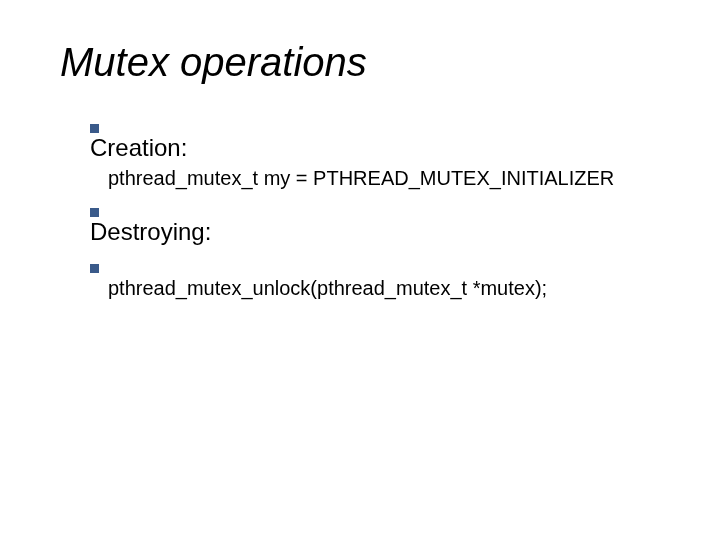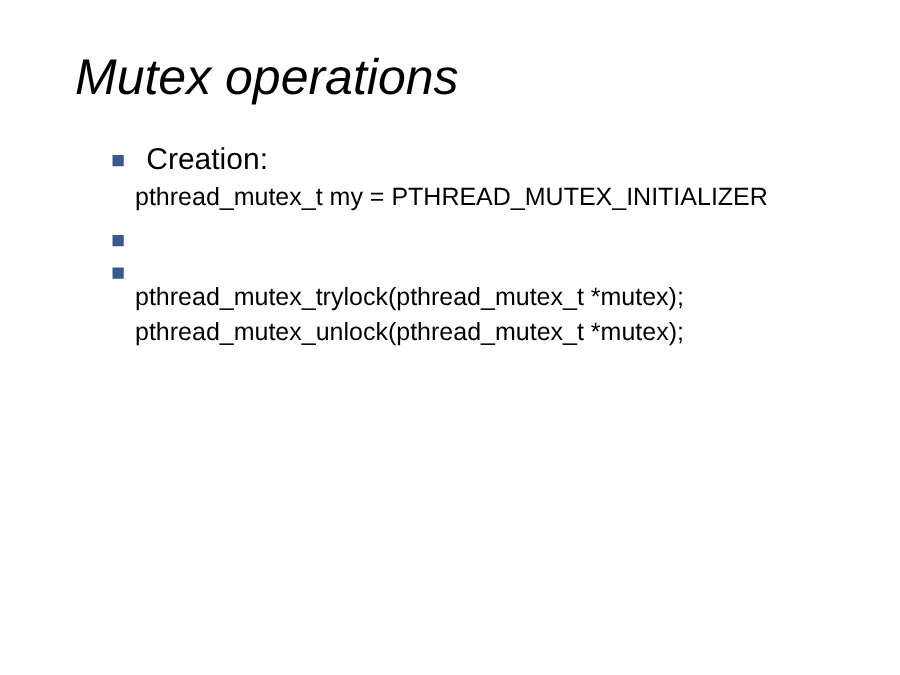--- a/index.html
+++ b/index.html
@@ -23,20 +23,21 @@
     font-style: italic;
     font-weight: 400;
     margin: 10px 0 28px 0;
     letter-spacing: 0px;
   }
   .item {
     display: flex;
     align-items: flex-start;
     margin-left: 30px;
     margin-top: 6px;
+    flex-direction: column;
   }
   .bullet {
     width: 9px;
     height: 9px;
     background: #3a5a8a;
     flex: 0 0 auto;
     margin-top: 11px;
     margin-right: 18px;
   }
   .item-label {
@@ -58,20 +59,20 @@
   <div class="title">Mutex operations</div>
 
   <div class="item">
     <div class="bullet"></div>
     <div class="item-label">Creation:</div>
   </div>
   <div class="sub">pthread_mutex_t my = PTHREAD_MUTEX_INITIALIZER</div>
 
   <div class="item">
     <div class="bullet"></div>
+    <div class="item-label">Destroying:</div>
   </div>
 
   <div class="item">
     <div class="bullet"></div>
   </div>
-  <div class="sub">pthread_mutex_trylock(pthread_mutex_t *mutex);</div>
   <div class="sub">pthread_mutex_unlock(pthread_mutex_t *mutex);</div>
 </div>
 
 </body></html>

